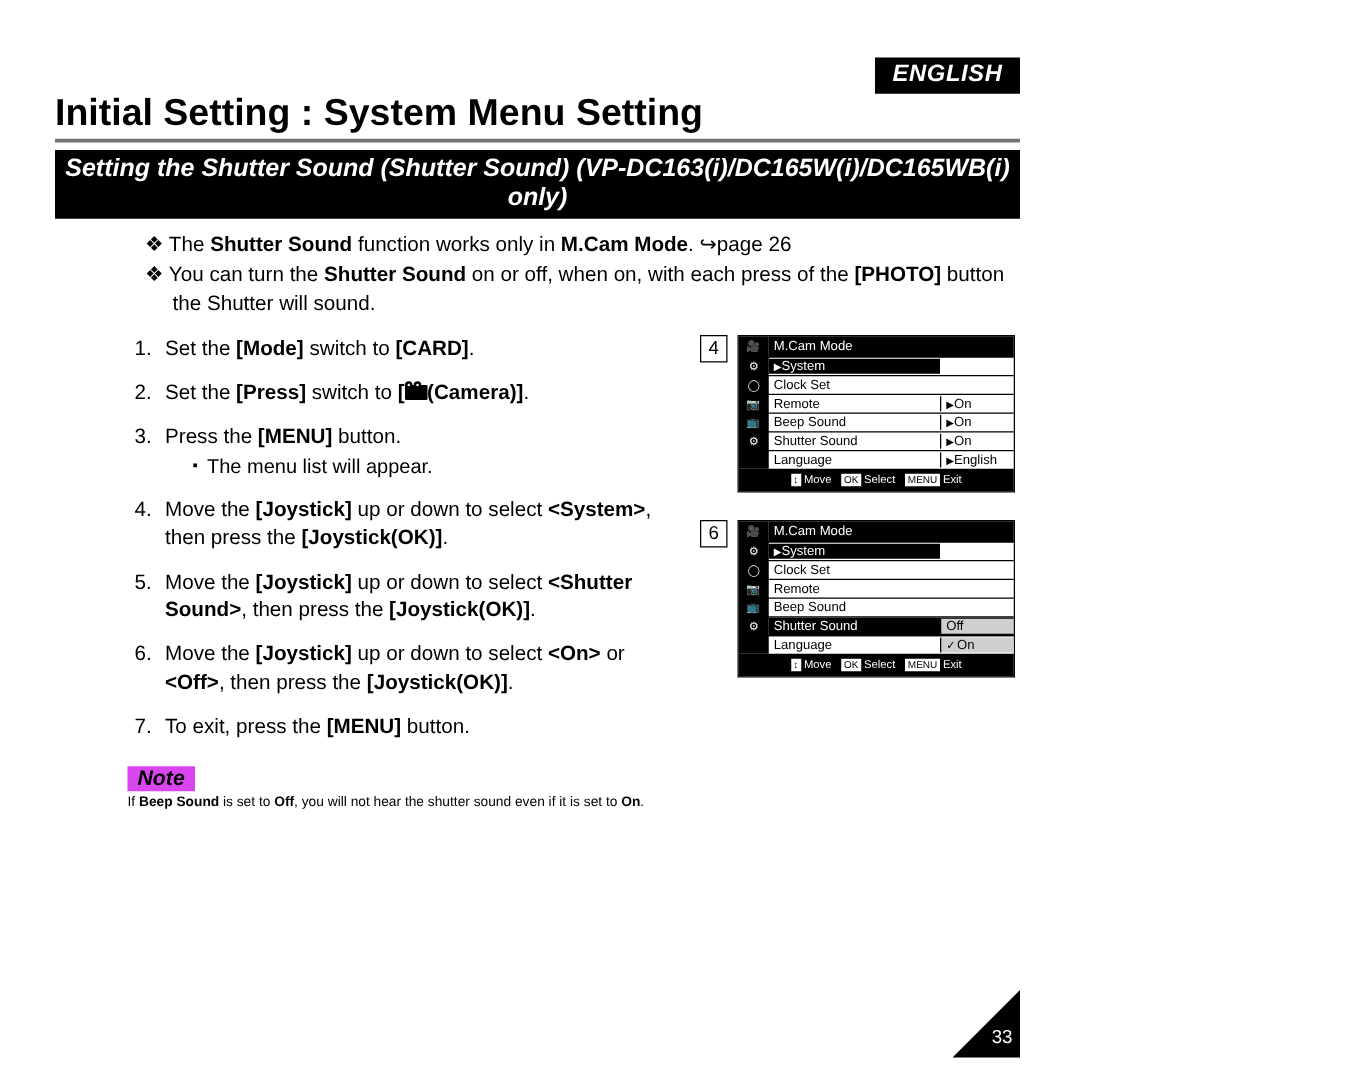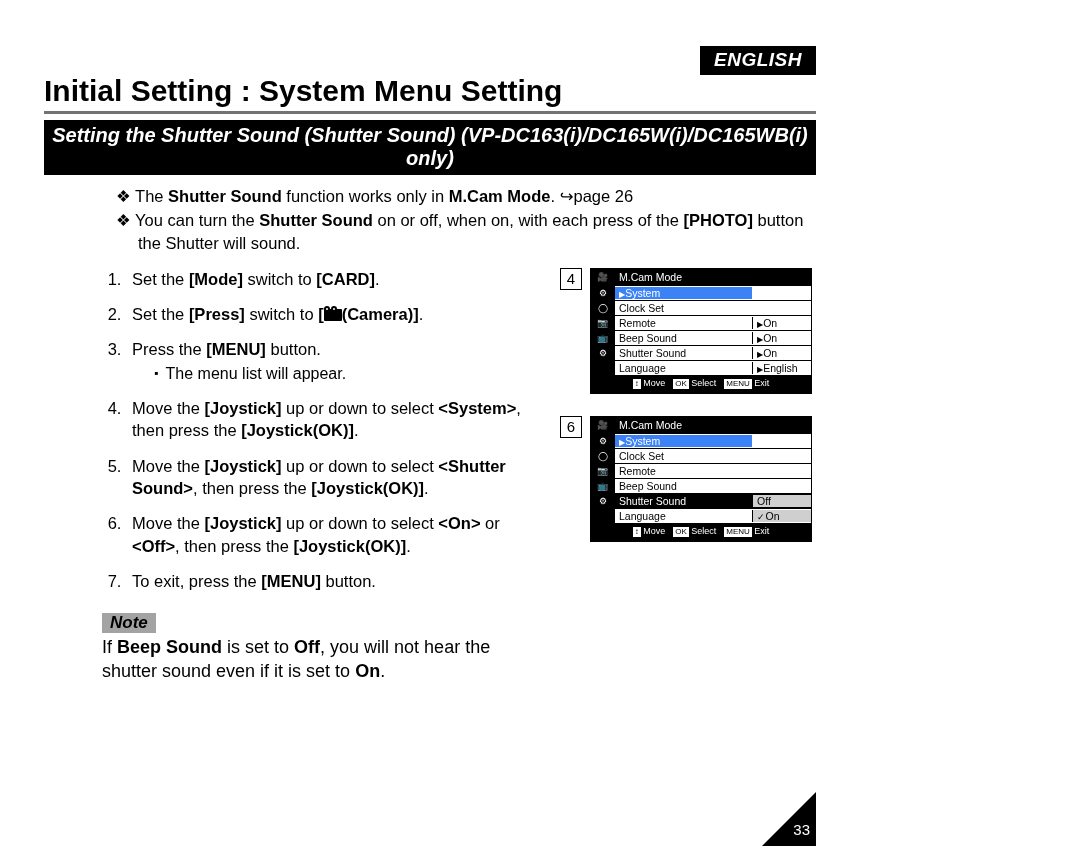--- a/index.html
+++ b/index.html
@@ -80,31 +80,31 @@
   }
   .sub-ul li {
     list-style: none;
     text-indent: -18px;
     padding-left: 18px;
     font-size: 16px;
   }
   .sub-ul li::before { content: "▪ "; font-size:12px; position:relative; top:-2px; margin-right:4px;}
   .note-head {
     display:inline-block;
-    background:#a3a3a3;
+    background:#d946ef;
     font-weight:bold;
     font-style: italic;
     padding: 0 8px;
     margin: 8px 0 2px 58px;
     font-size: 17px;
     text-align: center;
   }
   .note-body {
     margin-left:58px;
-    font-size:18px;
+    font-size:11px;
     line-height:1.35;
   }
   
   .panels-col {
     width: 256px;
     flex: 0 0 256px;
   }
   .panel-wrap { display:flex; align-items:flex-start; gap:8px; margin-bottom:22px;}
   .step-badge {
     width:20px; height:20px; border:1.5px solid #000; text-align:center;
@@ -134,21 +134,21 @@
   .rows-col { flex:1; display:flex; flex-direction:column; }
   .menu-row {
     display:flex; align-items:center;
     height: 14px;
     border-bottom: 0.5px solid #000;
   }
   .menu-row.first { height:16px; }
   .menu-row .label { flex:1; padding-left:4px; }
   .menu-row .value { width:54px; padding-left:4px; border-left:0.5px solid #000;}
   .menu-row.dark { background:#000; color:#fff; }
-  .menu-row.dark-half .label { background:#3b82f6; color:#fff; }
+  .menu-row.dark-half .label { background:#000000; color:#fff; }
   .menu-foot {
     background:#000; color:#fff; height:18px;
     display:flex; align-items:center; justify-content:center; gap:8px;
     font-size:9px;
   }
   .foot-box { display:inline-block; background:#fff; color:#000; padding:0 2px; font-size:8px; line-height:10px;}
   .page-corner {
     position:absolute;
     right:44px; bottom:20px;
     width:0; height:0;

